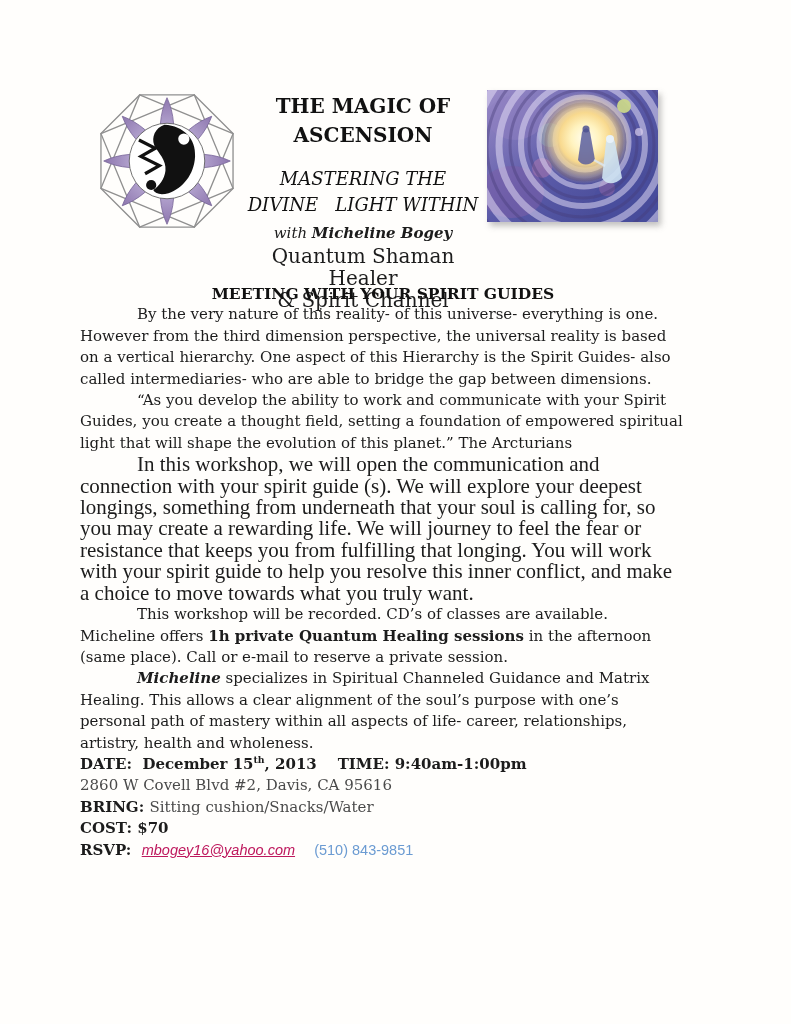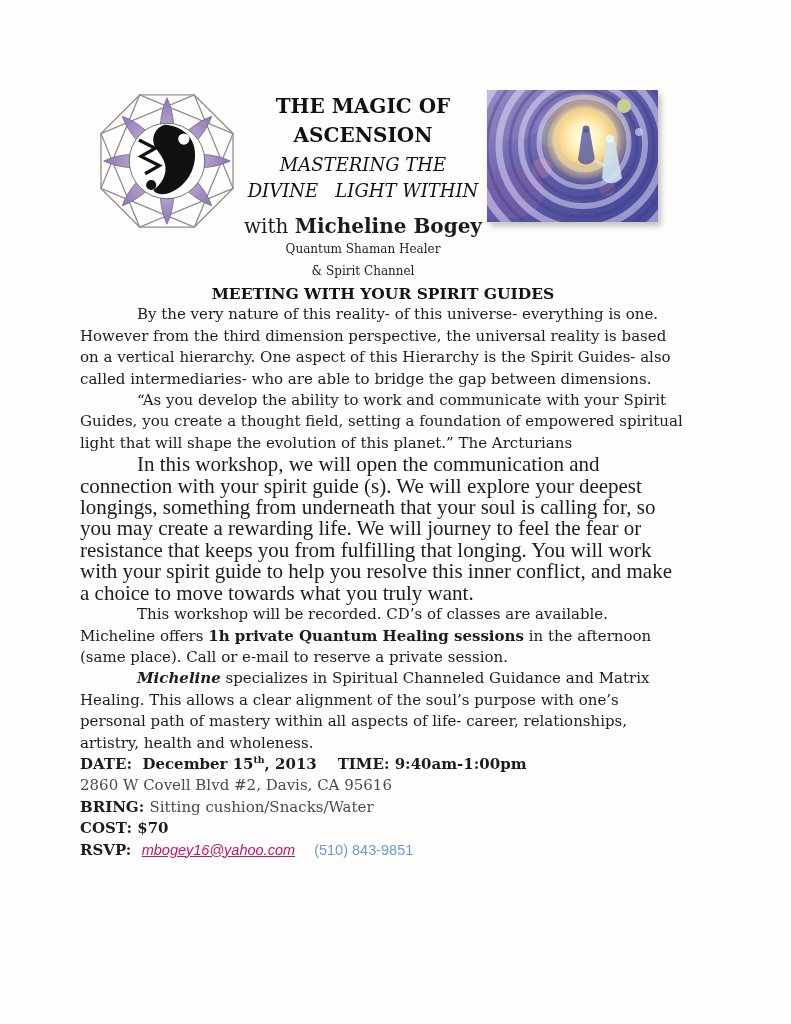--- a/index.html
+++ b/index.html
@@ -8,23 +8,23 @@
     width:791px;height:1024px;
     background:#fffefc;
     overflow:hidden;
     font-family:"DejaVu Serif", serif;
     color:#1c1c1c;
   }
   
   .logo-wrap{position:absolute;left:93px;top:86px;width:148px;height:150px;}
   .title-block{position:absolute;left:238px;top:92px;width:250px;text-align:center;}
   .t1{font-size:20px;font-weight:bold;line-height:29px;color:#111;}
-  .t2{font-size:18px;font-style:italic;line-height:26px;color:#111;margin-top:2px;}
-  .t3{font-size:20px;line-height:24px;margin-top:10px;}
-  .t4{font-size:12px;line-height:22px;}
+  .t2{font-size:18px;font-style:italic;line-height:26px;color:#111;margin-top:16px;}
+  .t3{font-size:15px;line-height:24px;margin-top:3px;font-style:italic;}
+  .t4{font-size:20px;line-height:22px;}
   .artwork{
     position:absolute;left:487px;top:90px;width:171px;height:132px;
     box-shadow:3px 4px 6px rgba(120,120,120,.45);
   }
   .artwork svg{display:block;}
   
   .content{
     position:absolute;left:80px;top:283px;width:606px;
     font-size:15px;line-height:21.4px;
   }

